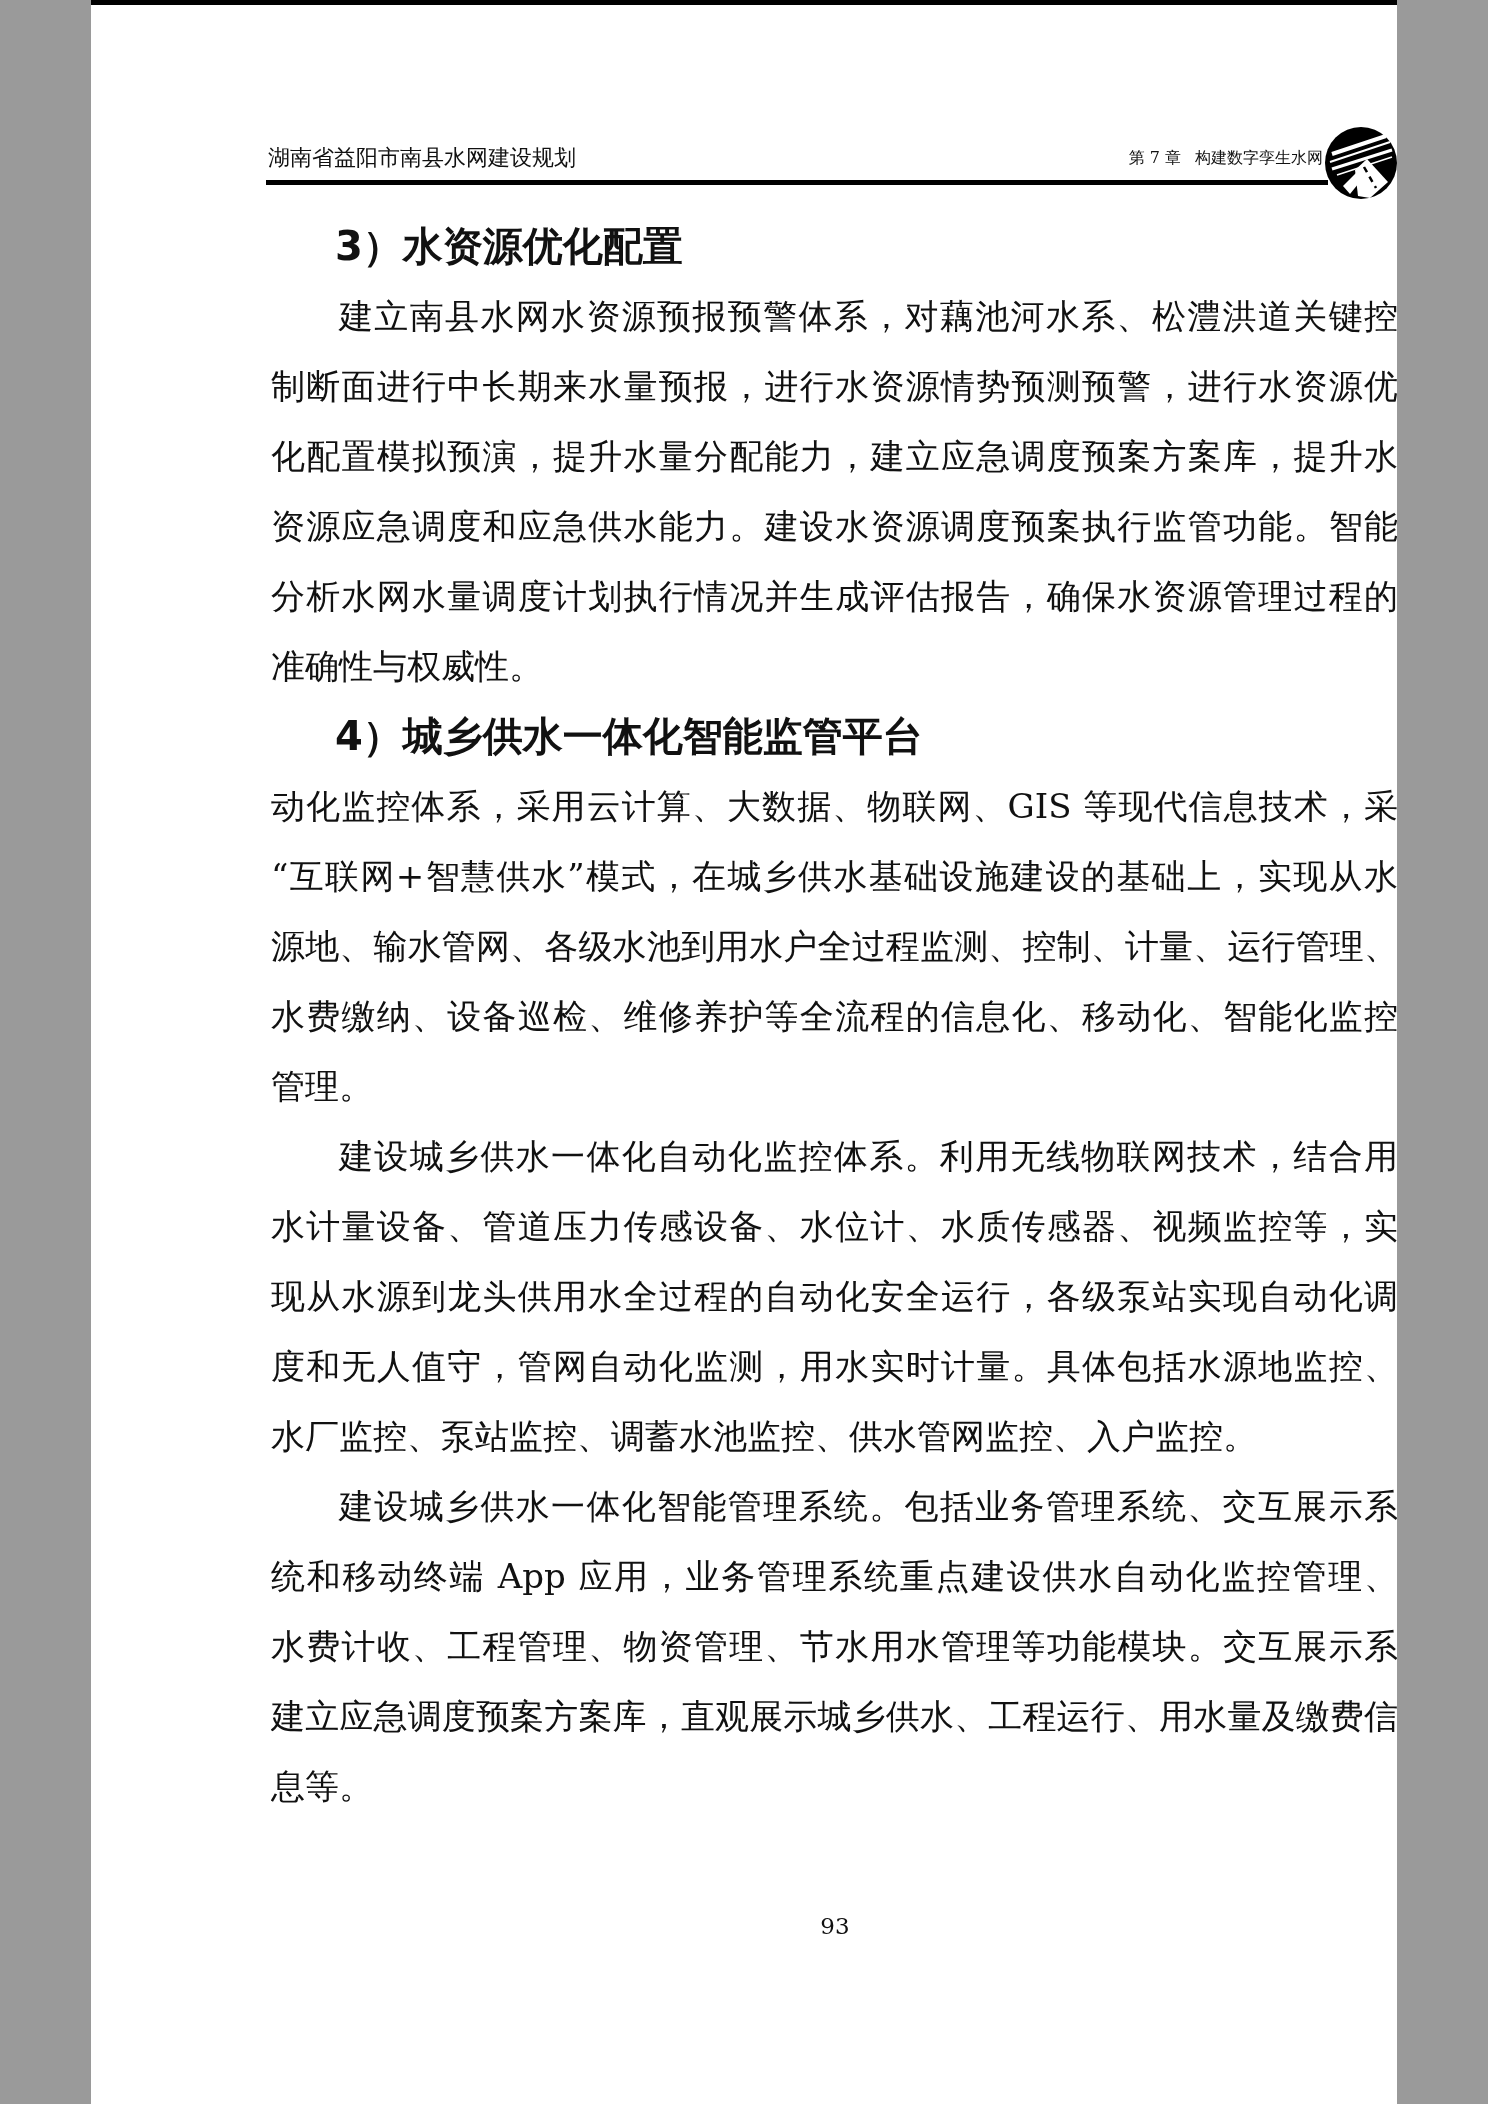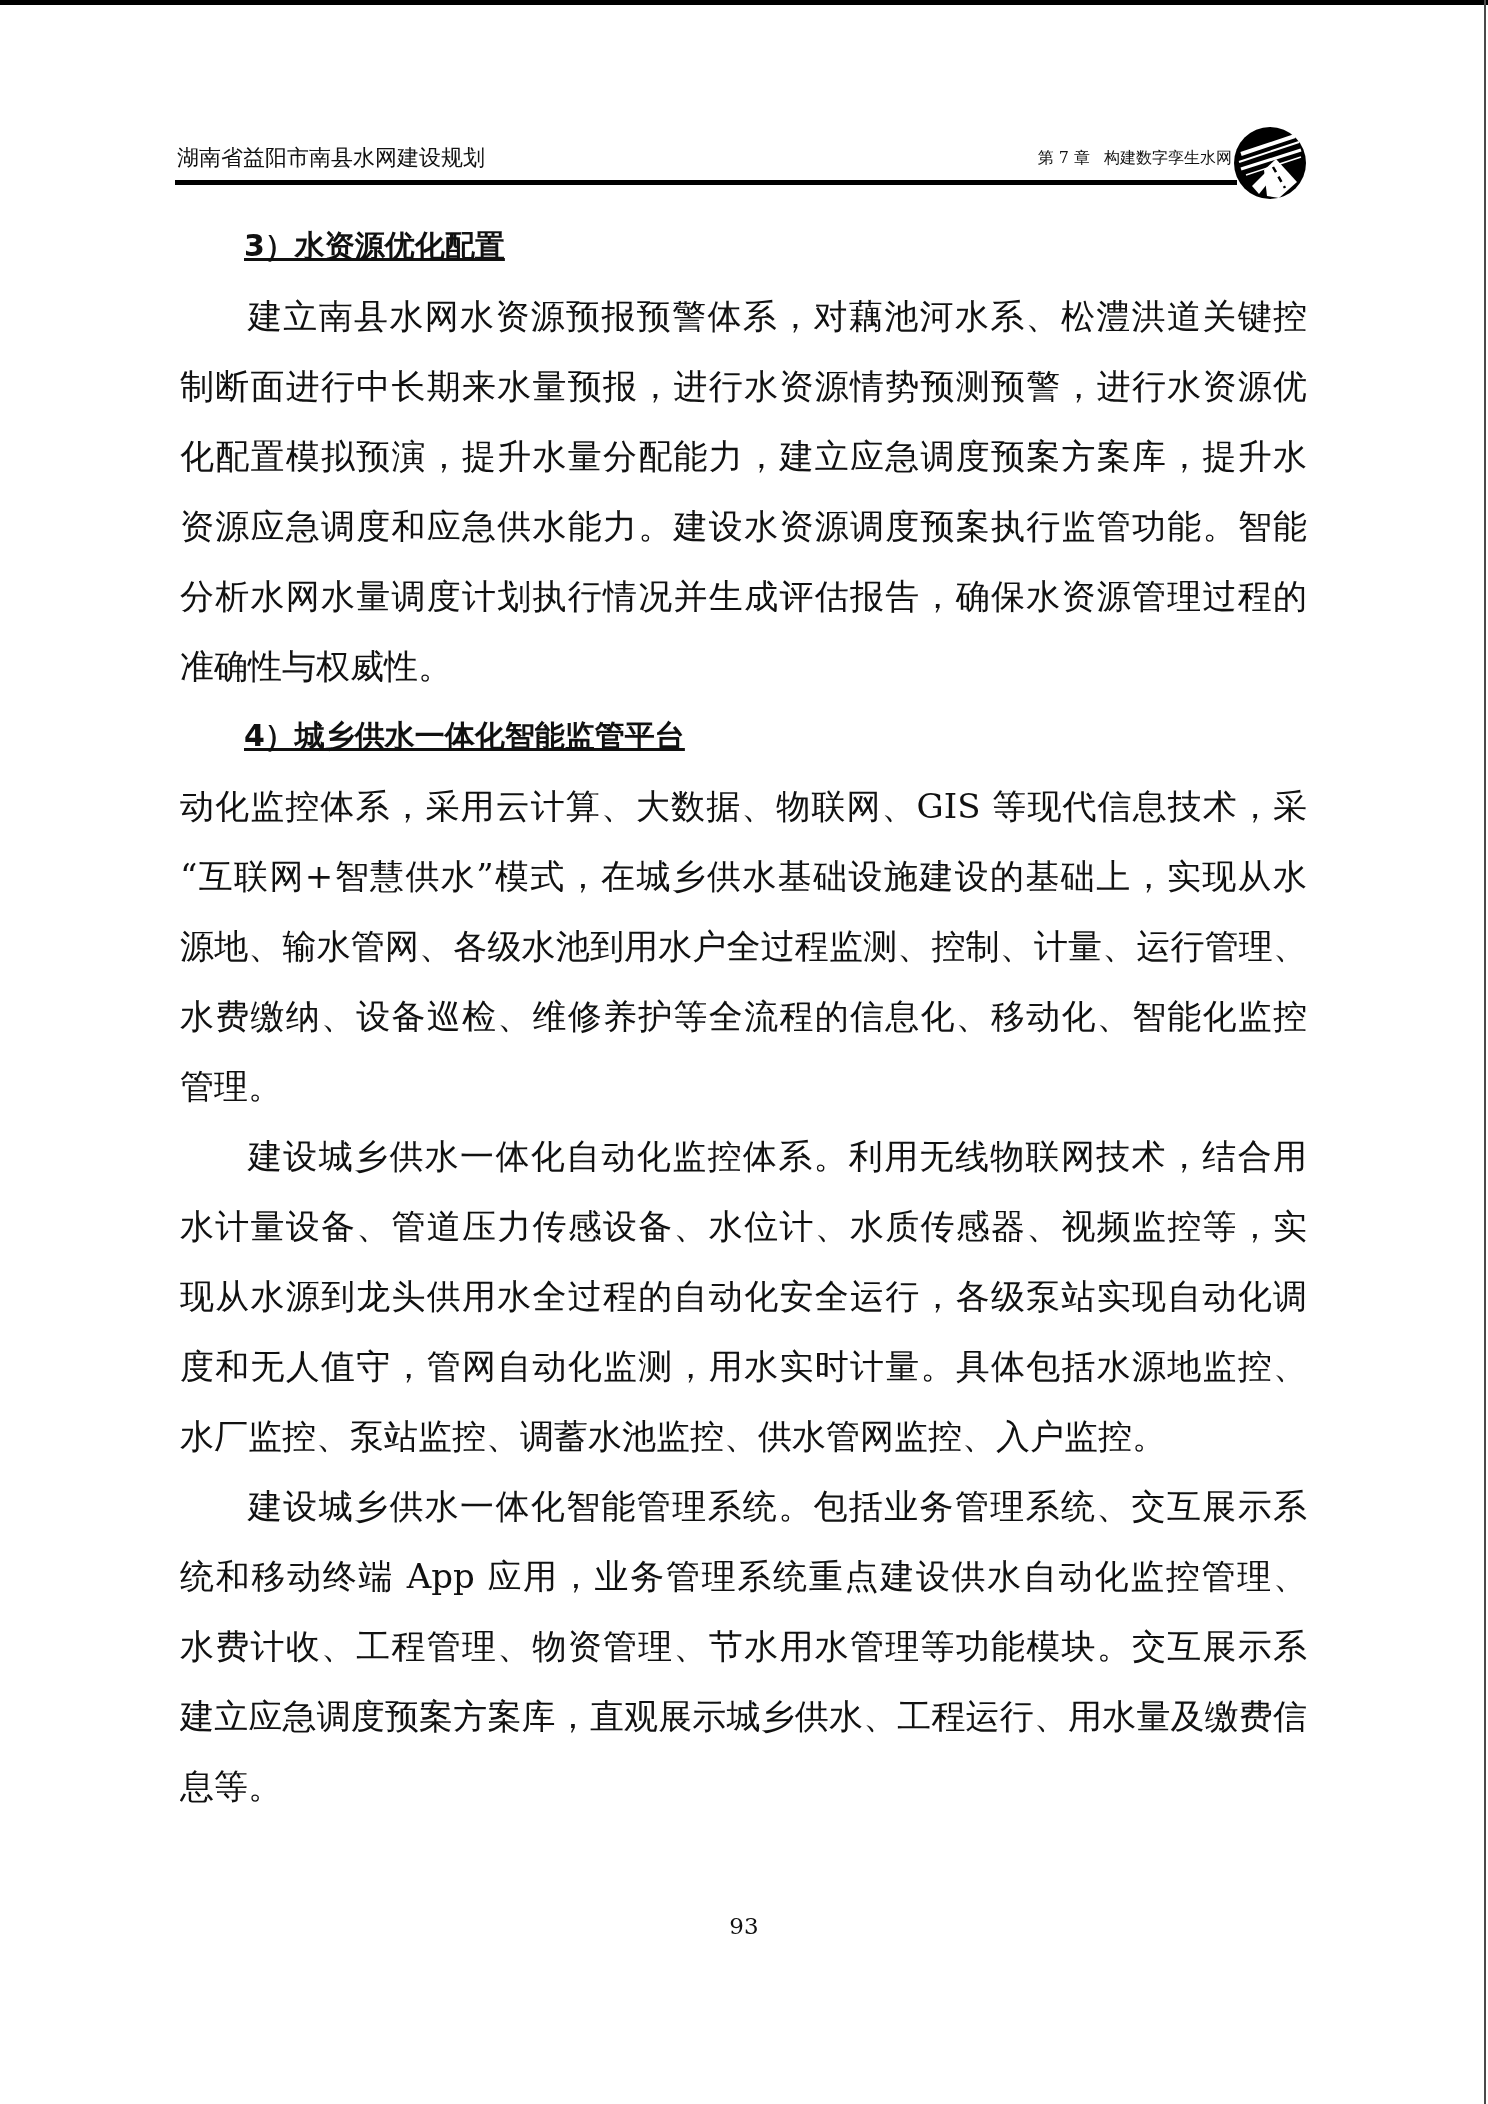--- a/index.html
+++ b/index.html
@@ -1,18 +1,18 @@
 <!DOCTYPE html>
 <html><head>
 <meta charset="utf-8">
 <style>
   html,body{margin:0;padding:0;background:#9a9a9a;}
   .page{
     position:relative;
-    width:1488px;height:2104px;
+    width:1306px;height:2104px;
     margin:0 auto;
     background:#ffffff;
     font-family:"DejaVu Serif","Liberation Serif",serif;
     color:#111111;
     overflow:hidden;
   }
   .topbar{position:absolute;top:0;left:0;width:1488px;height:5px;background:#000;}
   .rightedge{position:absolute;top:0;left:1484px;width:2px;height:2104px;background:#4a4a4a;}
 
   .header-left{
@@ -28,22 +28,22 @@
   .header-rule{position:absolute;left:175px;top:180px;width:1062px;height:5px;background:#000;}
   .logo{position:absolute;left:1233px;top:126px;width:74px;height:74px;}
 
   .content{
     position:absolute;left:180px;top:211px;width:1127px;
     font-size:34px;line-height:70px;
   }
   .sec-heading{
     height:70px;overflow:hidden;
     font-family:"DejaVu Sans","Liberation Sans",sans-serif;
-    font-weight:bold;font-size:30px;
-    text-indent:64px;white-space:nowrap;text-decoration:underline;
+    font-weight:bold;font-size:40px;
+    text-indent:64px;white-space:nowrap;
   }
   .tline{
     height:70px;overflow:hidden;
     text-align:justify;text-align-last:justify;
   }
   .tline:not(.last)::after{content:"";display:inline-block;width:100%;height:0;}
   .tline.first{text-indent:68px;}
   .tline.last{text-align:left;text-align-last:left;}
 
   .footer{

